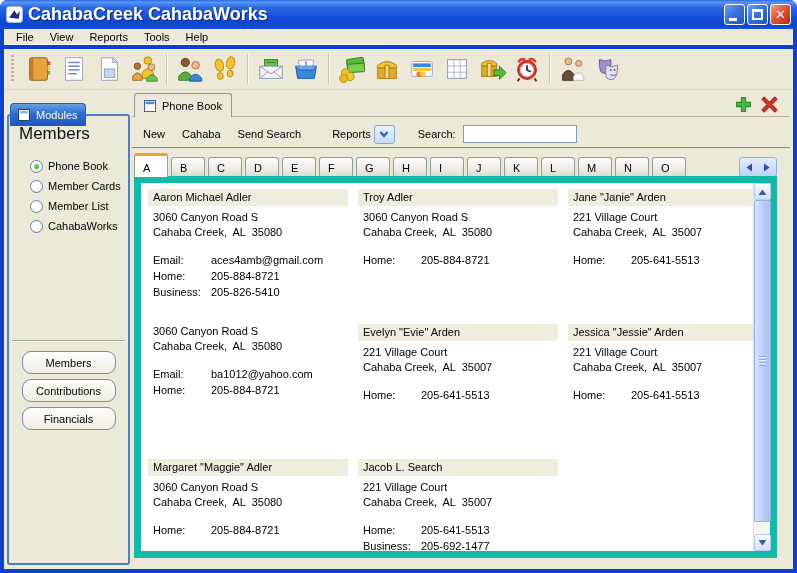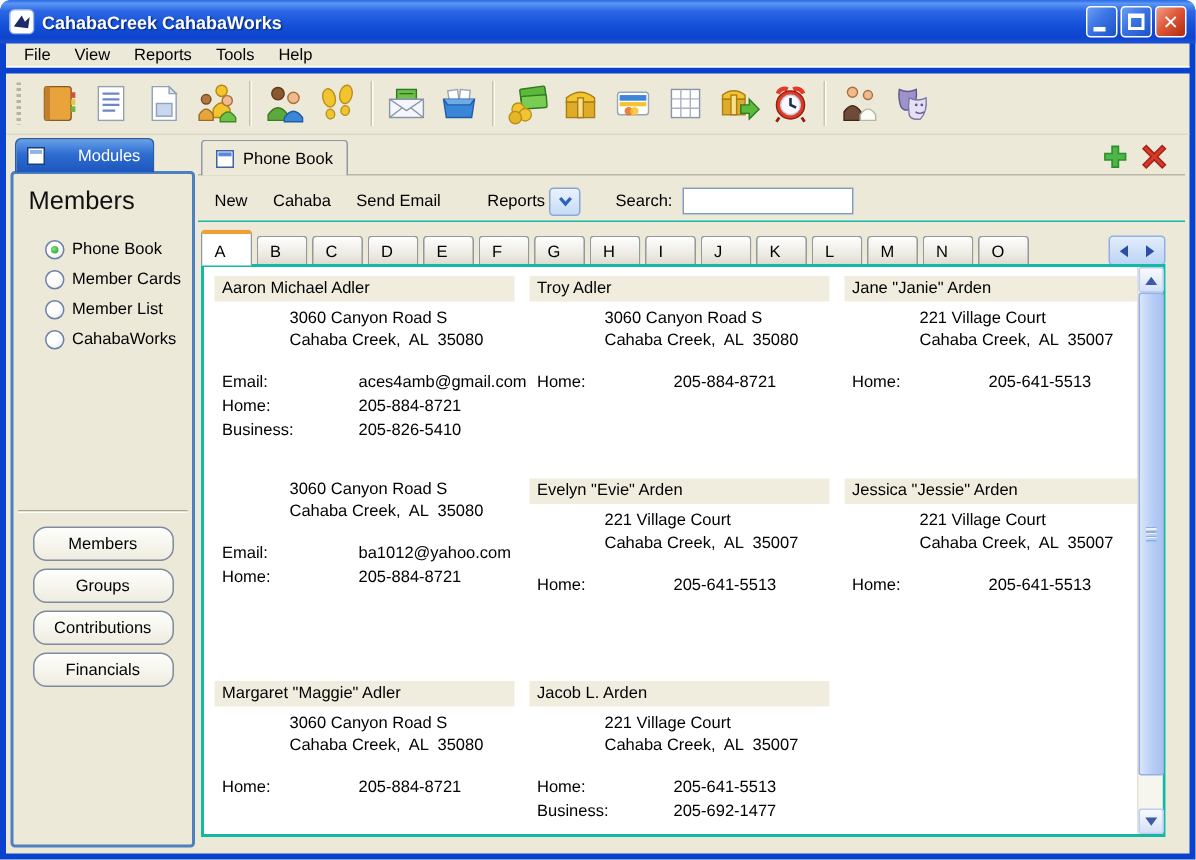--- a/index.html
+++ b/index.html
@@ -5,21 +5,21 @@
   html,body{margin:0;padding:0;width:797px;height:573px;overflow:hidden;
     font-family:"Liberation Sans","DejaVu Sans",sans-serif;font-size:11px;color:#000;}
   *{box-sizing:border-box;}
   .window{position:absolute;inset:0;background:var(--window-border-blue,#0A42CE);border-radius:8px 8px 0 0;}
 
   
   .titlebar{position:absolute;left:0;right:0;top:0;height:29px;border-radius:7px 7px 0 0;
     background:linear-gradient(180deg,#2A6AE8 0%,#5A96F2 8%,#2A66E4 26%,#1450D8 60%,#0E44CC 86%,#1A52D6 100%);
     display:flex;align-items:center;gap:5px;padding:0 6px;}
   .app-icon{width:17px;height:17px;display:flex;}
-  .title{flex:1;color:#fff;font-weight:bold;font-size:12px;text-shadow:1px 1px 1px #0A2A7A;white-space:nowrap;}
+  .title{flex:1;color:#fff;font-weight:bold;font-size:18px;text-shadow:1px 1px 1px #0A2A7A;white-space:nowrap;}
   .win-btns{display:flex;gap:2px;}
   .wbtn{width:21px;height:21px;border:1px solid #fff;border-radius:3px;position:relative;
     background:linear-gradient(135deg,#6E9EF4 0%,#3A74E4 45%,#1E52C8 100%);}
   .wbtn.close{background:linear-gradient(135deg,#F0A088 0%,#E05838 45%,#B02A10 100%);}
   .glyph-min{position:absolute;left:4px;bottom:3px;width:8px;height:3px;background:#fff;}
   .glyph-max{position:absolute;left:4px;top:4px;width:11px;height:11px;border:2px solid #fff;border-top-width:3px;}
   .glyph-x{position:absolute;inset:0;display:flex;align-items:center;justify-content:center;
     color:#fff;font-weight:bold;font-size:13px;line-height:1;}
 
   
@@ -32,24 +32,24 @@
     background:repeating-linear-gradient(180deg,#B8B49E 0 2px,transparent 2px 4px);}
   .tb-icon{width:35px;height:35px;display:flex;align-items:center;justify-content:center;}
   .tb-icon svg{width:30px;height:30px;}
   .tb-sep{width:1px;height:30px;background:#C9C5B2;box-shadow:1px 0 0 #FCFBF6;margin:0 5px;}
 
   
   .workspace{position:absolute;top:90px;left:4px;right:4px;bottom:4px;background:var(--chrome-beige,#ECE9D8);}
 
   
   .sidebar{position:absolute;left:3px;top:2px;width:123px;bottom:4px;}
-  .modules-tab{position:absolute;left:3px;top:0;width:93px;height:23px;z-index:2;
+  .modules-tab{position:absolute;left:3px;top:11px;width:76px;height:23px;z-index:2;
     background:linear-gradient(180deg,#66A0E8,var(--modules-tab-blue,#2E6CD0) 45%,#1C56BE);
     border:1px solid #2A5CA8;border-bottom:none;border-radius:4px 4px 0 0;
-    color:#fff;display:flex;align-items:center;gap:22px;padding:0 7px;}
+    color:#fff;display:flex;align-items:center;gap:6px;padding:0 7px;}
   .side-panel{position:absolute;left:0;right:0;top:22px;bottom:0;background:var(--chrome-beige,#ECE9D8);
     border:2px solid var(--panel-border-blue,#4D80C0);border-radius:3px;}
   .side-heading{position:absolute;top:8px;left:10px;font-size:17px;color:#111;}
   .views{position:absolute;top:40px;left:21px;right:2px;}
   .radio-row{display:flex;align-items:center;gap:5px;height:20px;}
   .radio-circle{width:13px;height:13px;border-radius:50%;position:relative;flex:0 0 auto;
     background:radial-gradient(circle at 35% 35%,#fff 40%,#E2E2E2);border:1px solid #6B82A8;}
   .radio-row.selected .radio-circle::after{content:"";position:absolute;inset:3px;border-radius:50%;
     background:radial-gradient(circle at 38% 38%,#7FE478,var(--radio-selected-green,#1E9A1E));}
   .side-divider{position:absolute;left:3px;right:3px;top:224px;border-top:1px solid #A8A490;border-bottom:1px solid #fff;}
@@ -81,28 +81,28 @@
   #alpha-tabs-slot{display:contents;}
   .alpha-tab{width:34px;height:20px;flex:0 0 auto;
     background:linear-gradient(180deg,#FEFEFE,#ECE9E1 65%,#DCD8CC);
     border:1px solid #919B9C;border-bottom:none;border-radius:3px 3px 0 0;
     display:flex;align-items:flex-end;padding:0 0 3px 8px;}
   .alpha-tab.sel{height:24px;background:#fff;border-top:3px solid var(--selected-tab-orange,#F0A030);z-index:3;}
   .alpha-arrows{margin-left:auto;height:20px;display:flex;border:1px solid #8FB0E8;border-radius:3px;
     background:linear-gradient(180deg,#E2EDFC,#BCD4F4);}
   .alpha-arrow{width:18px;display:flex;align-items:center;justify-content:center;}
 
-  .content{position:absolute;top:84px;left:2px;right:13px;bottom:7px;background:#fff;border:2px solid #14b8a6;}
+  .content{position:absolute;top:84px;left:2px;right:13px;bottom:7px;background:#fff;border:7px solid #14b8a6;}
   .cards{position:absolute;left:7px;top:6px;display:grid;grid-template-columns:repeat(3,200px);
     column-gap:10px;row-gap:6px;grid-auto-rows:129px;}
   .card-header{background:var(--card-header-beige,#F1EDDE);height:17px;line-height:17px;padding:0 5px;margin-bottom:4px;
     white-space:nowrap;overflow:hidden;}
-  .card-addr{padding-left:5px;line-height:15px;white-space:pre;margin-left:45px;}
+  .card-addr{padding-left:5px;line-height:15px;white-space:pre;}
   .card-fields{margin-top:12px;padding-left:5px;}
-  .field-row{display:flex;line-height:16px;gap:33px;}
+  .field-row{display:flex;line-height:16px;}
   .field-label{width:58px;flex:0 0 auto;}
 
   
   .scrollbar{position:absolute;top:0;right:0;bottom:0;width:17px;background:#F6F5EE;border-left:1px solid #E4E2D8;}
   .sb-btn{position:absolute;left:0;width:17px;height:17px;border:1px solid #B9CDF2;border-radius:2px;
     background:linear-gradient(180deg,#F8FAFE,#D5E0F6);display:flex;align-items:center;justify-content:center;}
   .sb-up{top:0;}.sb-down{bottom:0;}
   .sb-thumb{position:absolute;left:0;width:17px;top:17px;height:322px;border:1px solid #94B0E4;border-radius:2px;
     background:linear-gradient(90deg,#D9E5FC,var(--scrollbar-thumb-blue,#B4CBF4) 60%,#A8C2F2);}
   .sb-grip{position:absolute;left:4px;right:4px;top:50%;margin-top:-5px;height:10px;
@@ -315,21 +315,20 @@
     <span class="radio-label">Member List</span>
   </div>
             <div class="radio-row">
     <span class="radio-circle"></span>
     <span class="radio-label">CahabaWorks</span>
   </div>
           </div>
         <div class="side-divider"></div>
         <div class="side-buttons" id="side-buttons">
             <button class="side-btn">Members</button>
-            <button class="side-btn">Groups</button>
             <button class="side-btn">Contributions</button>
             <button class="side-btn">Financials</button>
           </div>
       </div>
     </div>
 
     <div class="main">
       <div class="doc-tab-row">
         <div class="doc-tab">
           <span class="mini-win">
@@ -348,21 +347,21 @@
         <span class="closex-icon">
           <svg viewBox="0 0 16 16">
               <path d="M3 1 L8 6 L13 1 L15 3 L10 8 L15 13 L13 15 L8 10 L3 15 L1 13 L6 8 L1 3 Z" fill="#D63A28" stroke="#A82318"></path>
             </svg>
         </span>
       </div>
 
       <div class="actionbar">
         <span class="action">New</span>
         <span class="action">Cahaba</span>
-        <span class="action">Send Email</span>
+        <span class="action">Send Search</span>
         <span class="action reports">Reports</span>
         <span class="reports-drop">
           <svg width="10" height="10" viewBox="0 0 10 10">
               <path d="M1.5 3 L5 7 L8.5 3" fill="none" stroke="#2C62B8" stroke-width="2.2"></path>
             </svg>
         </span>
         <span class="search-label">Search:</span>
         <input class="search-input" value="" style="">
       </div>
 
@@ -466,21 +465,21 @@
     <div class="card-addr">3060 Canyon Road S</div>
     <div class="card-addr">Cahaba Creek,  AL  35080</div>
     <div class="card-fields">
                 <div class="field-row">
     <span class="field-label">Home:</span>
     <span class="field-value">205-884-8721</span>
   </div>
               </div>
   </div>
             <div class="card">
-    <div class="card-header">Jacob L. Arden</div>
+    <div class="card-header">Jacob L. Search</div>
     <div class="card-addr">221 Village Court</div>
     <div class="card-addr">Cahaba Creek,  AL  35007</div>
     <div class="card-fields">
                 <div class="field-row">
     <span class="field-label">Home:</span>
     <span class="field-value">205-641-5513</span>
   </div>
                 <div class="field-row">
     <span class="field-label">Business:</span>
     <span class="field-value">205-692-1477</span>

